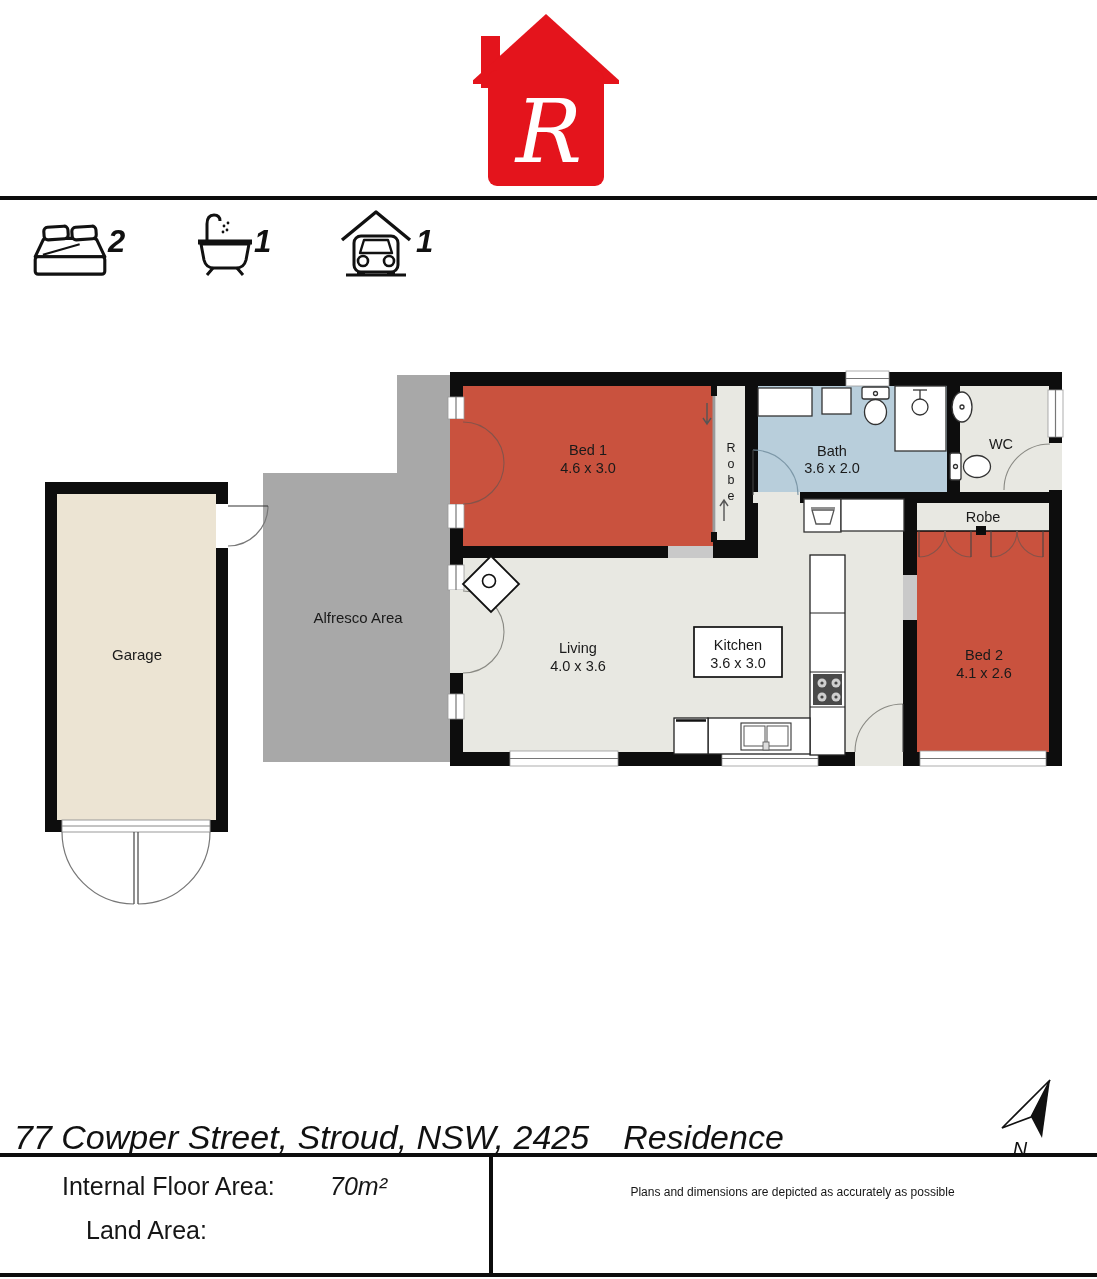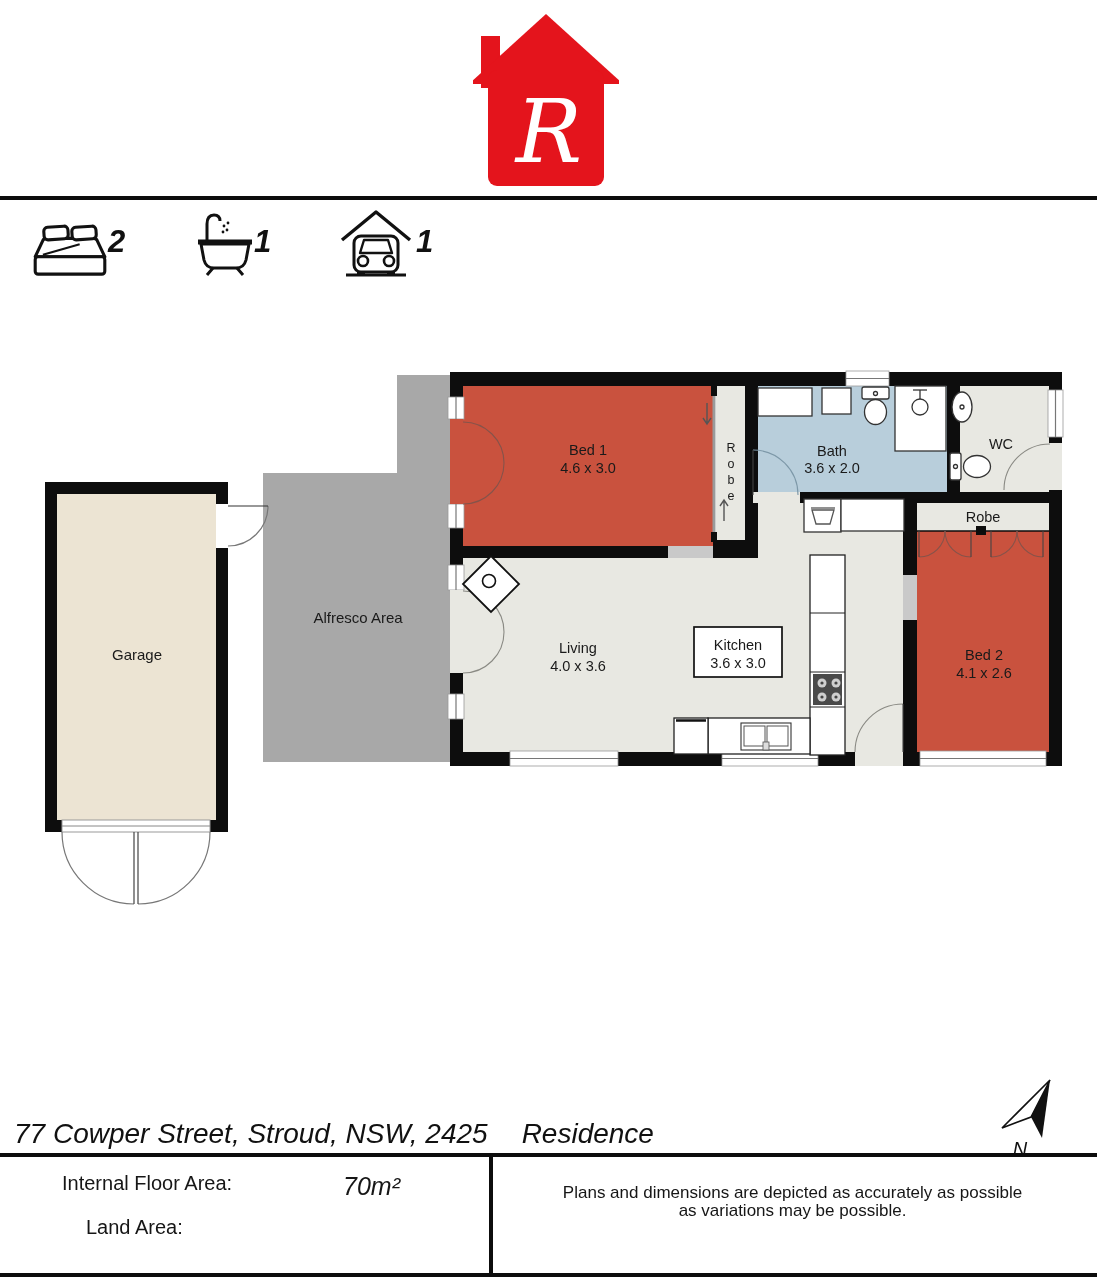--- a/index.html
+++ b/index.html
@@ -1,26 +1,26 @@
 <!DOCTYPE html>
 <html><head>
 <meta charset="utf-8">
 <style>
   html,body{margin:0;padding:0;background:#fff;}
   #canvas{position:relative;width:1097px;height:1279px;background:#fff;overflow:hidden;
           font-family:"Liberation Sans",sans-serif;color:#111;}
   .abs{position:absolute;}
   .hr{position:absolute;left:0;width:1097px;background:#0d0d0d;}
   .count{position:absolute;font-size:31px;font-style:italic;font-weight:700;color:#111;}
-  .addr{position:absolute;left:14px;top:1118px;font-size:28px;font-style:italic;color:#111;white-space:nowrap;}
+  .addr{position:absolute;left:14px;top:1118px;font-size:34px;font-style:italic;color:#111;white-space:nowrap;}
   .addr .sep{display:inline-block;width:34px;}
-  .info-label{position:absolute;font-size:20px;color:#161616;}
+  .info-label{position:absolute;font-size:25px;color:#161616;}
   .info-value{position:absolute;font-size:25px;font-style:italic;color:#161616;}
   .disc{position:absolute;left:505px;top:1184px;width:575px;text-align:center;
-        font-size:17px;line-height:17.5px;color:#161616;}
+        font-size:12px;line-height:17.5px;color:#161616;}
   svg text{font-family:"Liberation Sans",sans-serif;}
   .roomlbl{font-size:14.5px;fill:#1a1a1a;}
   .dimlbl{font-size:14.5px;fill:#1a1a1a;}
 </style>
 </head>
 <body>
 
 <div id="canvas">
 
   <svg class="abs" style="left:473px;top:12px;" width="146" height="176" viewBox="0 0 146 176">
@@ -282,23 +282,22 @@
   </svg>
 
   <div class="addr">
     <span>77 Cowper Street, Stroud, NSW, 2425</span><span class="sep"></span><span>Residence</span>
   </div>
 
   <div class="hr" style="top:1153px;height:4px;"></div>
   <div class="abs" style="left:489px;top:1157px;width:4px;height:118px;background:#0d0d0d;"></div>
 
   <div class="info-label" style="left:62px;top:1172px;">Internal Floor Area:</div>
-  <div class="info-value" style="left:343px;top:1172px;">70m²</div>
+  <div class="info-value" style="left:330px;top:1172px;">70m²</div>
   <div class="info-label" style="left:62px;top:1216px;margin-left:24px;">Land Area:</div>
   <div class="info-value" style="left:330px;top:1288px;">300m²</div>
 
   <div class="disc">
     <div>Plans and dimensions are depicted as accurately as possible</div>
-    <div>as variations may be possible.</div>
   </div>
 
   <div class="hr" style="top:1273px;height:4px;"></div>
 </div>
 
 </body></html>

